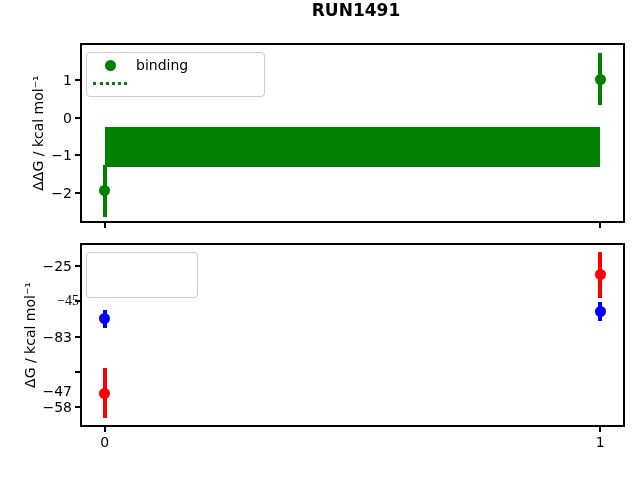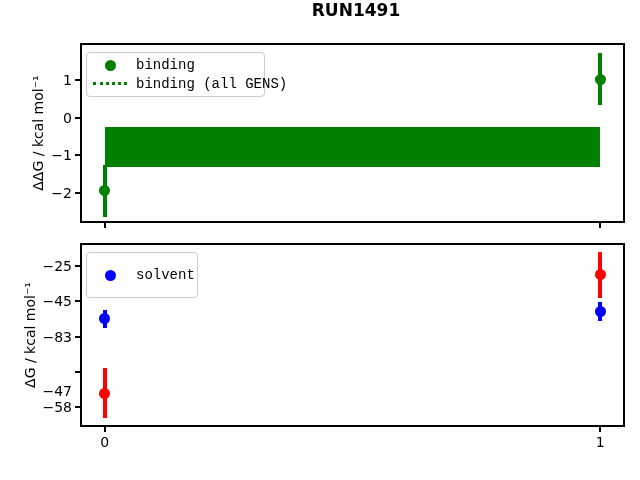--- a/index.html
+++ b/index.html
@@ -30,21 +30,20 @@
   .band { }
   .marker { border-radius:50%; }
   .legend {
     border:1px solid #cccccc;
     border-radius:4px;
     background:rgba(255,255,255,0.92);
     box-sizing:border-box;
     padding:3px 8px 3px 4px;
     display:flex; flex-direction:column; justify-content:space-around;
     z-index:6;
-    font-family:Liberation Mono, monospace;
   }
   .lrow { display:flex; align-items:center; height:20px; }
   .lhandle { width:38px; display:flex; align-items:center; justify-content:center; flex:0 0 38px; }
   .ldot { width:11px; height:11px; border-radius:50%; display:inline-block; }
   .lline { width:34px; height:0; border-top:3px dotted #008000; display:inline-block; }
   .ltext { font-size:14px; margin-left:7px; white-space:nowrap; }
 </style>
 </head>
 <body>
 
@@ -60,31 +59,24 @@
     <div class="lrow">
       <span class="lhandle">
         <span class="ldot" style="background-color: rgb(0, 128, 0);"></span>
       </span>
       <span class="ltext">binding</span>
     </div>
     <div class="lrow">
       <span class="lhandle">
         <span class="lline" style="border-top-color: rgb(0, 128, 0);"></span>
       </span>
-      <span class="ltext">binding (all GENS)</span>
     </div>
   </div>
 
   <div class="abs legend" style="left:86px; top:252px; width:112px; height:46px;">
-    <div class="lrow">
-      <span class="lhandle">
-        <span class="ldot" style="background-color: rgb(0, 0, 255);"></span>
-      </span>
-      <span class="ltext">solvent</span>
-    </div>
   </div>
 
 <div class="abs" style="left: 75px; top: 79.125px; width: 5px; height: 2px; background: rgb(0, 0, 0);"></div>
     <div class="abs ticklabel yticklabel" style="left: 12px; top: 73.125px; width: 60px;">1</div>
     <div class="abs" style="left: 75px; top: 116.625px; width: 5px; height: 2px; background: rgb(0, 0, 0);"></div>
     <div class="abs ticklabel yticklabel" style="left: 12px; top: 110.625px; width: 60px;">0</div>
     <div class="abs" style="left: 75px; top: 154.125px; width: 5px; height: 2px; background: rgb(0, 0, 0);"></div>
     <div class="abs ticklabel yticklabel" style="left: 12px; top: 148.125px; width: 60px;">−1</div>
     <div class="abs" style="left: 75px; top: 191.625px; width: 5px; height: 2px; background: rgb(0, 0, 0);"></div>
     <div class="abs ticklabel yticklabel" style="left: 12px; top: 185.625px; width: 60px;">−2</div>
@@ -92,21 +84,21 @@
     <div class="abs" style="left: 599.227px; top: 223px; width: 2px; height: 5px; background: rgb(0, 0, 0);"></div>
     <div class="abs band" style="left: 104.773px; top: 127px; width: 495.455px; height: 39.75px; background: rgb(0, 128, 0); z-index: 1;"></div>
     <div class="abs" style="left: 102.773px; top: 164.5px; width: 4px; height: 52.5px; background: rgb(0, 128, 0); z-index: 2;"></div>
     <div class="abs marker" style="left: 99.2727px; top: 185.25px; width: 11px; height: 11px; background: rgb(0, 128, 0); z-index: 3;"></div>
     <div class="abs" style="left: 598.227px; top: 52.75px; width: 4px; height: 52.5px; background: rgb(0, 128, 0); z-index: 2;"></div>
     <div class="abs marker" style="left: 594.727px; top: 73.5px; width: 11px; height: 11px; background: rgb(0, 128, 0); z-index: 3;"></div>
     <div class="abs axislabel ylabel" style="left: -72px; top: 125px; width: 220px;">ΔΔG / kcal mol⁻¹</div>
     <div class="abs" style="left: 75px; top: 264.956px; width: 5px; height: 2px; background: rgb(0, 0, 0);"></div>
     <div class="abs ticklabel yticklabel" style="left: 12px; top: 258.956px; width: 60px;">−25</div>
     <div class="abs" style="left: 75px; top: 300.273px; width: 5px; height: 2px; background: rgb(0, 0, 0);"></div>
-    <div class="abs ticklabel yticklabel" style="left: 12px; top: 294.273px; width: 60px;">−45</div>
+    <div class="abs ticklabel yticklabel" style="left: 19px; top: 294.273px; width: 60px; font-family: Liberation Serif, serif;">−45</div>
     <div class="abs" style="left: 75px; top: 335.589px; width: 5px; height: 2px; background: rgb(0, 0, 0);"></div>
     <div class="abs ticklabel yticklabel" style="left: 12px; top: 329.589px; width: 60px;">−83</div>
     <div class="abs" style="left: 75px; top: 370.906px; width: 5px; height: 2px; background: rgb(0, 0, 0);"></div>
     <div class="abs ticklabel yticklabel" style="left: 12px; top: 384px; width: 60px;">−47</div>
     <div class="abs" style="left: 75px; top: 406.223px; width: 5px; height: 2px; background: rgb(0, 0, 0);"></div>
     <div class="abs ticklabel yticklabel" style="left: 12px; top: 400.223px; width: 60px;">−58</div>
     <div class="abs" style="left: 103.773px; top: 427px; width: 2px; height: 5px; background: rgb(0, 0, 0);"></div>
     <div class="abs ticklabel xticklabel" style="left: 74.7727px; top: 435px; width: 60px;">0</div>
     <div class="abs" style="left: 599.227px; top: 427px; width: 2px; height: 5px; background: rgb(0, 0, 0);"></div>
     <div class="abs ticklabel xticklabel" style="left: 570.227px; top: 435px; width: 60px;">1</div>

